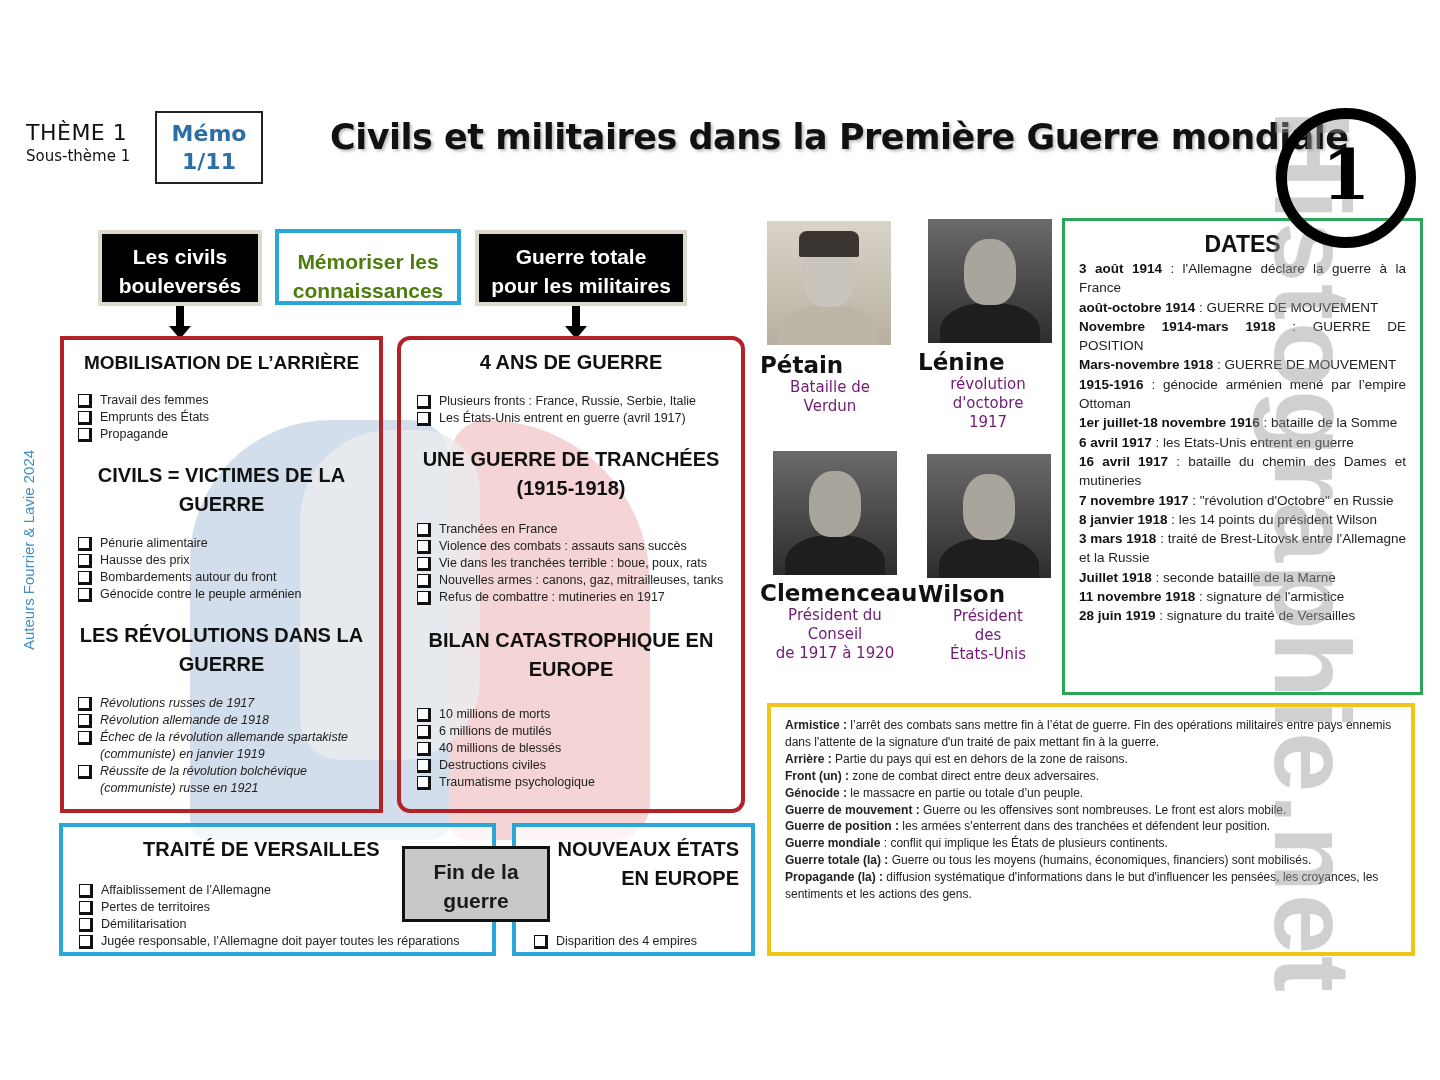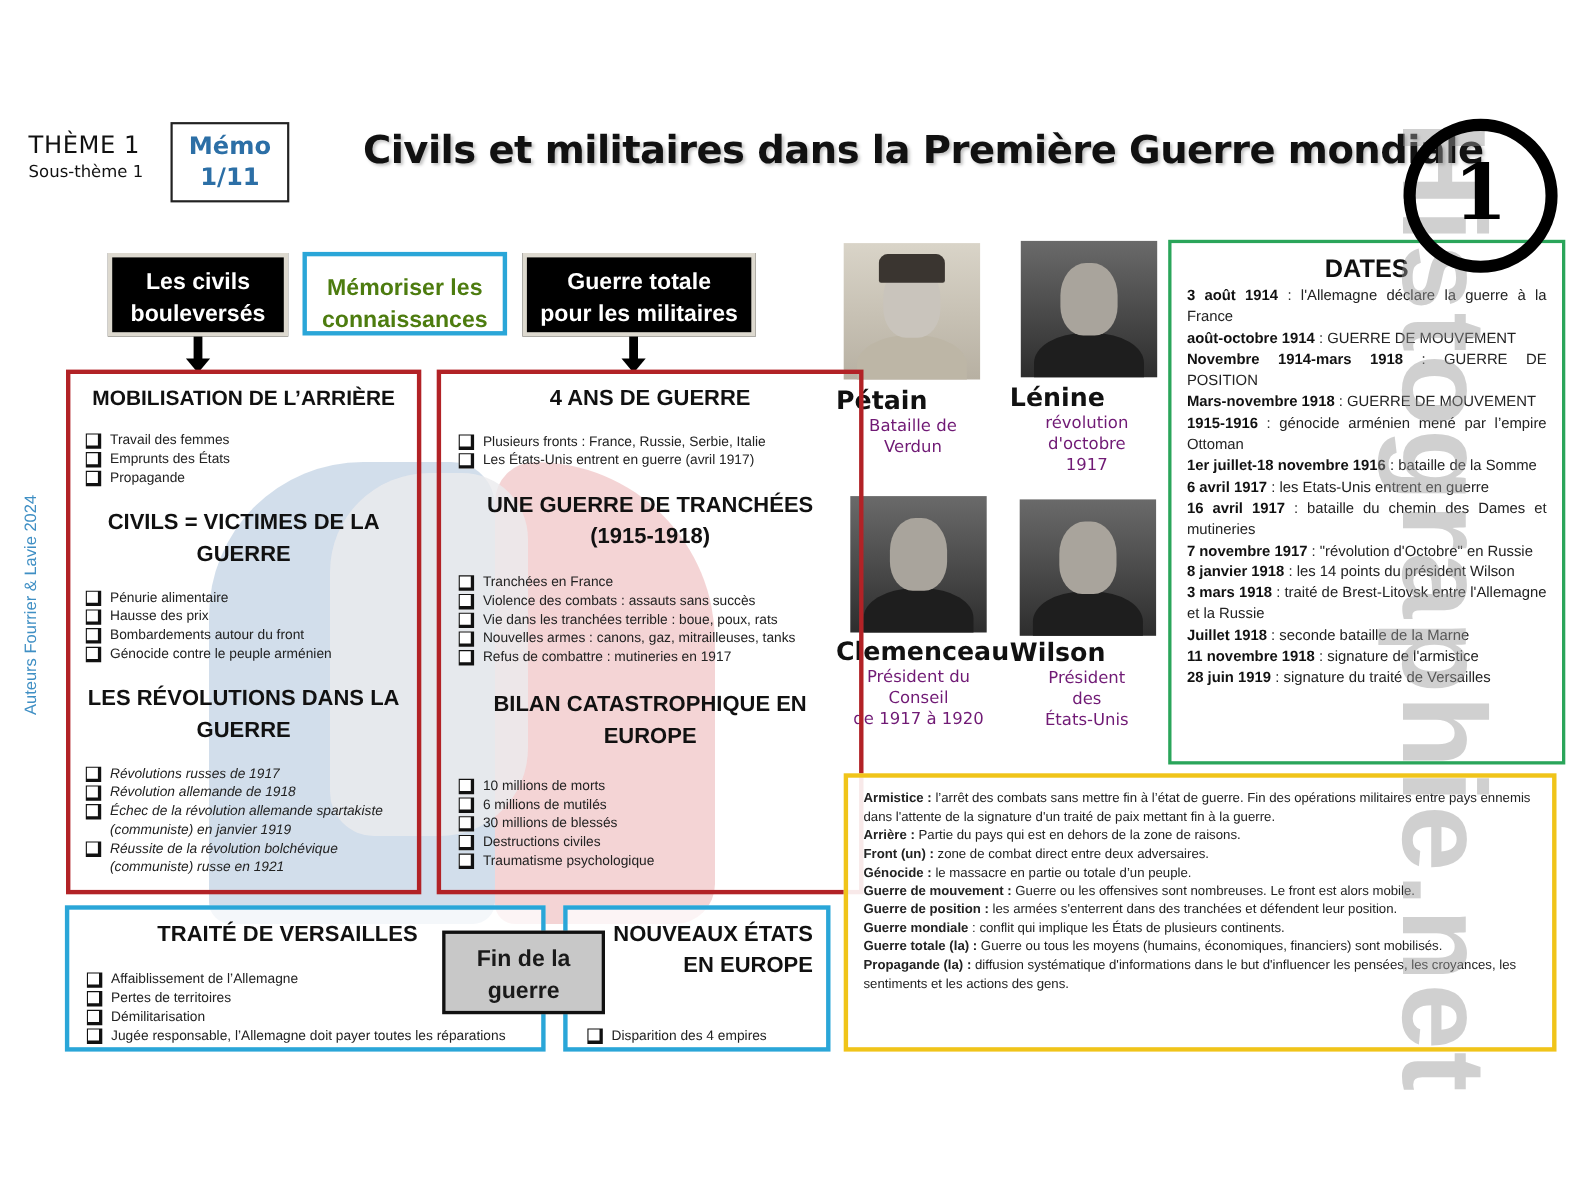--- a/index.html
+++ b/index.html
@@ -129,21 +129,21 @@
     <div>GUERRE</div>
   </div>
   <ul class="check" style="margin-top:16px; margin-left:10px; width:290px;font-style:italic;">
     <li>Révolutions russes de 1917</li>
     <li>Révolution allemande de 1918</li>
     <li>Échec de la révolution allemande spartakiste (communiste) en janvier 1919</li>
     <li>Réussite de la révolution bolchévique (communiste) russe en 1921</li>
   </ul>
 </div>
 
-<div class="abs box-red content" style="left:397px; top:336px; width:388px; height:477px;">
+<div class="abs box-red content" style="left:397px; top:336px; width:348px; height:477px;border-radius:13px;">
   <div class="sec-title" style="margin-top:8px;">4 ANS DE GUERRE</div>
   <ul class="check" style="margin-top:16px; margin-left:12px;">
     <li>Plusieurs fronts : France, Russie, Serbie, Italie</li>
     <li>Les États-Unis entrent en guerre (avril 1917)</li>
   </ul>
   <div class="sec-title" style="margin-top:18px;">
     <div>UNE GUERRE DE TRANCHÉES</div>
     <div>(1915-1918)</div>
   </div>
   <ul class="check" style="margin-top:18px; margin-left:12px;">
@@ -153,21 +153,21 @@
     <li>Nouvelles armes : canons, gaz, mitrailleuses, tanks</li>
     <li>Refus de combattre : mutineries en 1917</li>
   </ul>
   <div class="sec-title" style="margin-top:20px;">
     <div>BILAN CATASTROPHIQUE EN</div>
     <div>EUROPE</div>
   </div>
   <ul class="check" style="margin-top:22px; margin-left:12px;">
     <li>10 millions de morts</li>
     <li>6 millions de mutilés</li>
-    <li>30 millions de blessés</li>
+    <li>40 millions de blessés</li>
     <li>Destructions civiles</li>
     <li>Traumatisme psychologique</li>
   </ul>
 </div>
 
 <div class="abs box-blue content" style="left:59px; top:823px; width:437px; height:133px;">
   <div class="sec-title" style="margin-top:8px; margin-left:80px; text-align:left;">TRAITÉ DE VERSAILLES</div>
   <ul class="check" style="margin-top:18px; margin-left:12px;">
     <li>Affaiblissement de l’Allemagne</li>
     <li>Pertes de territoires</li>

